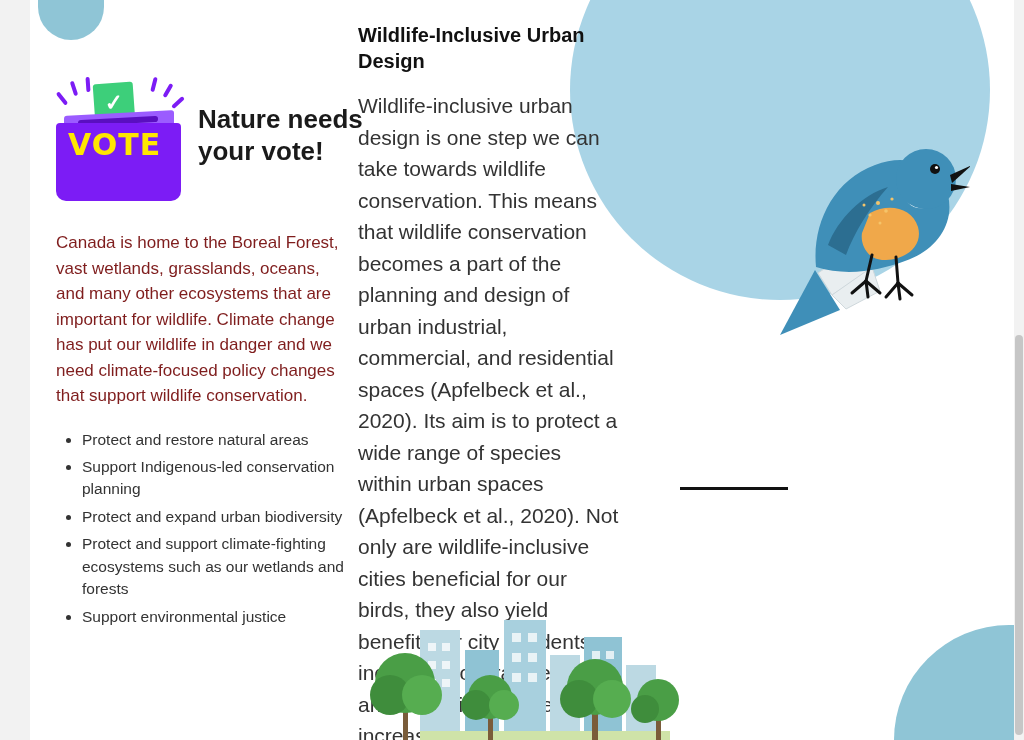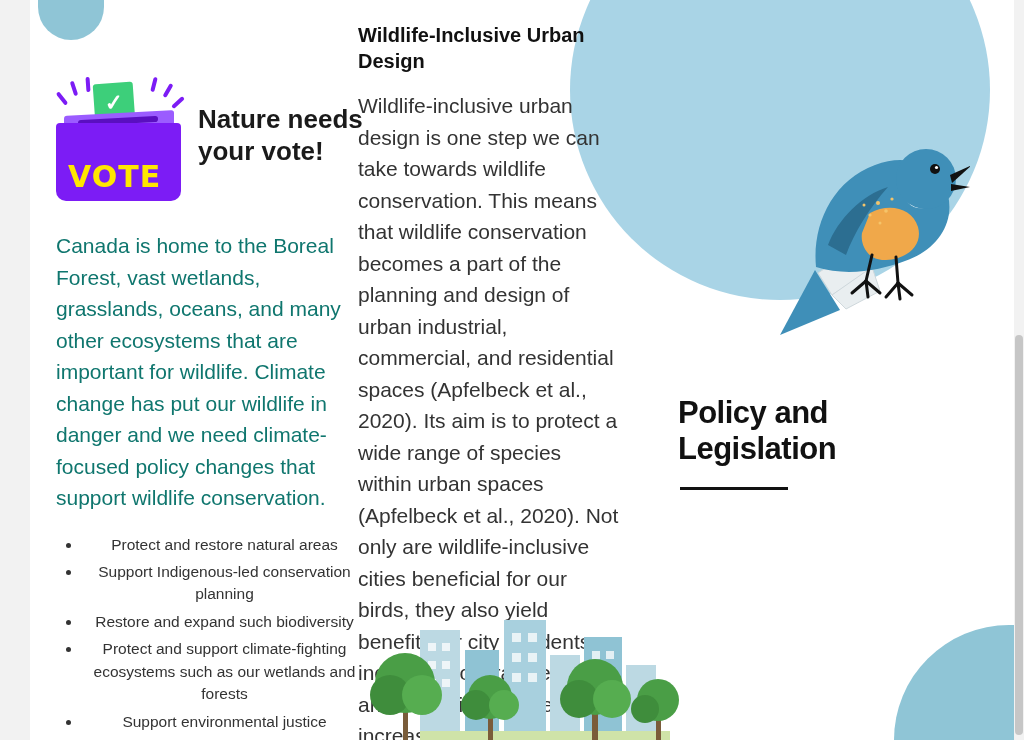--- a/index.html
+++ b/index.html
@@ -112,21 +112,21 @@
     display: flex;
     align-items: center;
     justify-content: center;
     color: #ffffff;
     font-size: 22px;
     font-weight: bold;
   }
   .vote-word {
     position: absolute;
     left: 12px;
-    top: 94px;
+    top: 62px;
     color: #ffe600;
     font-size: 30px;
     font-weight: bold;
     letter-spacing: 1px;
     font-family: "DejaVu Sans", sans-serif;
   }
   .spark {
     position: absolute;
     background: #7c1cf5;
     width: 4px;
@@ -141,35 +141,35 @@
   .s6 { left: 120px;top: 30px; transform: rotate(48deg); }
 
   .vote-title {
     font-size: 26px;
     font-weight: bold;
     color: #1a1a1a;
     line-height: 1.25;
     margin-left: 6px;
   }
   .body-text {
-    font-size: 21px;
+    font-size: 17px;
     line-height: 1.5;
-    color: #0f766e;
+    color: #7f1d1d;
     margin-top: 20px;
     width: 290px;
   }
   ul.bullets {
     margin: 20px 0 0 0;
     padding-left: 26px;
     font-size: 15.5px;
     line-height: 1.45;
     color: #333333;
     width: 285px;
   }
-  ul.bullets li { margin-bottom: 5px; text-align: center; }
+  ul.bullets li { margin-bottom: 5px; }
 
   
   .col-mid {
     position: absolute;
     left: 328px;
     top: 22px;
     width: 270px;
   }
   .mid-heading {
     font-size: 20px;
@@ -270,21 +270,21 @@
         <div class="vote-word">VOTE</div>
       </div>
       <div class="vote-title">Nature needs your vote!</div>
     </div>
 
     <div class="body-text">Canada is home to the Boreal Forest, vast wetlands, grasslands, oceans, and many other ecosystems that are important for wildlife. Climate change has put our wildlife in danger and we need climate-focused policy changes that support wildlife conservation.</div>
 
     <ul class="bullets">
       <li>Protect and restore natural areas</li>
       <li>Support Indigenous-led conservation planning</li>
-      <li>Restore and expand such biodiversity</li>
+      <li>Protect and expand urban biodiversity</li>
       <li>Protect and support climate-fighting ecosystems such as our wetlands and forests</li>
       <li>Support environmental justice</li>
     </ul>
   </div>
 
   <div class="col-mid">
     <div class="mid-heading">Wildlife-Inclusive Urban Design</div>
     <div class="mid-body">Wildlife-inclusive urban design is one step we can take towards wildlife conservation. This means that wildlife conservation becomes a part of the planning and design of urban industrial, commercial, and residential spaces (Apfelbeck et al., 2020). Its aim is to protect a wide range of species within urban spaces (Apfelbeck et al., 2020). Not only are wildlife-inclusive cities beneficial for our birds, they also yield benefits for city residents, increasing overall health and wellbeing, as well as increased nature experience which has been shown to increase future generations' willingness to conserve nature (Apfelbeck et al., 2020).</div>
   </div>
 
@@ -323,21 +323,20 @@
       <path d="M146 186 L132 198"></path>
       <path d="M146 186 L148 202"></path>
       <path d="M146 186 L160 198"></path>
       <path d="M176 162 L178 188"></path>
       <path d="M178 188 L166 202"></path>
       <path d="M178 188 L180 204"></path>
       <path d="M178 188 L192 200"></path>
     </g>
   </svg>
 
-  <div class="policy-heading">Policy and Legislation</div>
   <div class="policy-rule"></div>
 
   <svg class="city" viewBox="0 0 330 135">
     <rect x="60" y="25" width="40" height="110" fill="#bcd9e3"></rect>
     <rect x="105" y="45" width="34" height="90" fill="#8fc3d4"></rect>
     <rect x="144" y="15" width="42" height="120" fill="#a8d0de"></rect>
     <rect x="190" y="50" width="30" height="85" fill="#bcd9e3"></rect>
     <rect x="224" y="32" width="38" height="103" fill="#8fc3d4"></rect>
     <rect x="266" y="60" width="30" height="75" fill="#bcd9e3"></rect>
     <g fill="#ffffff" opacity="0.75">

